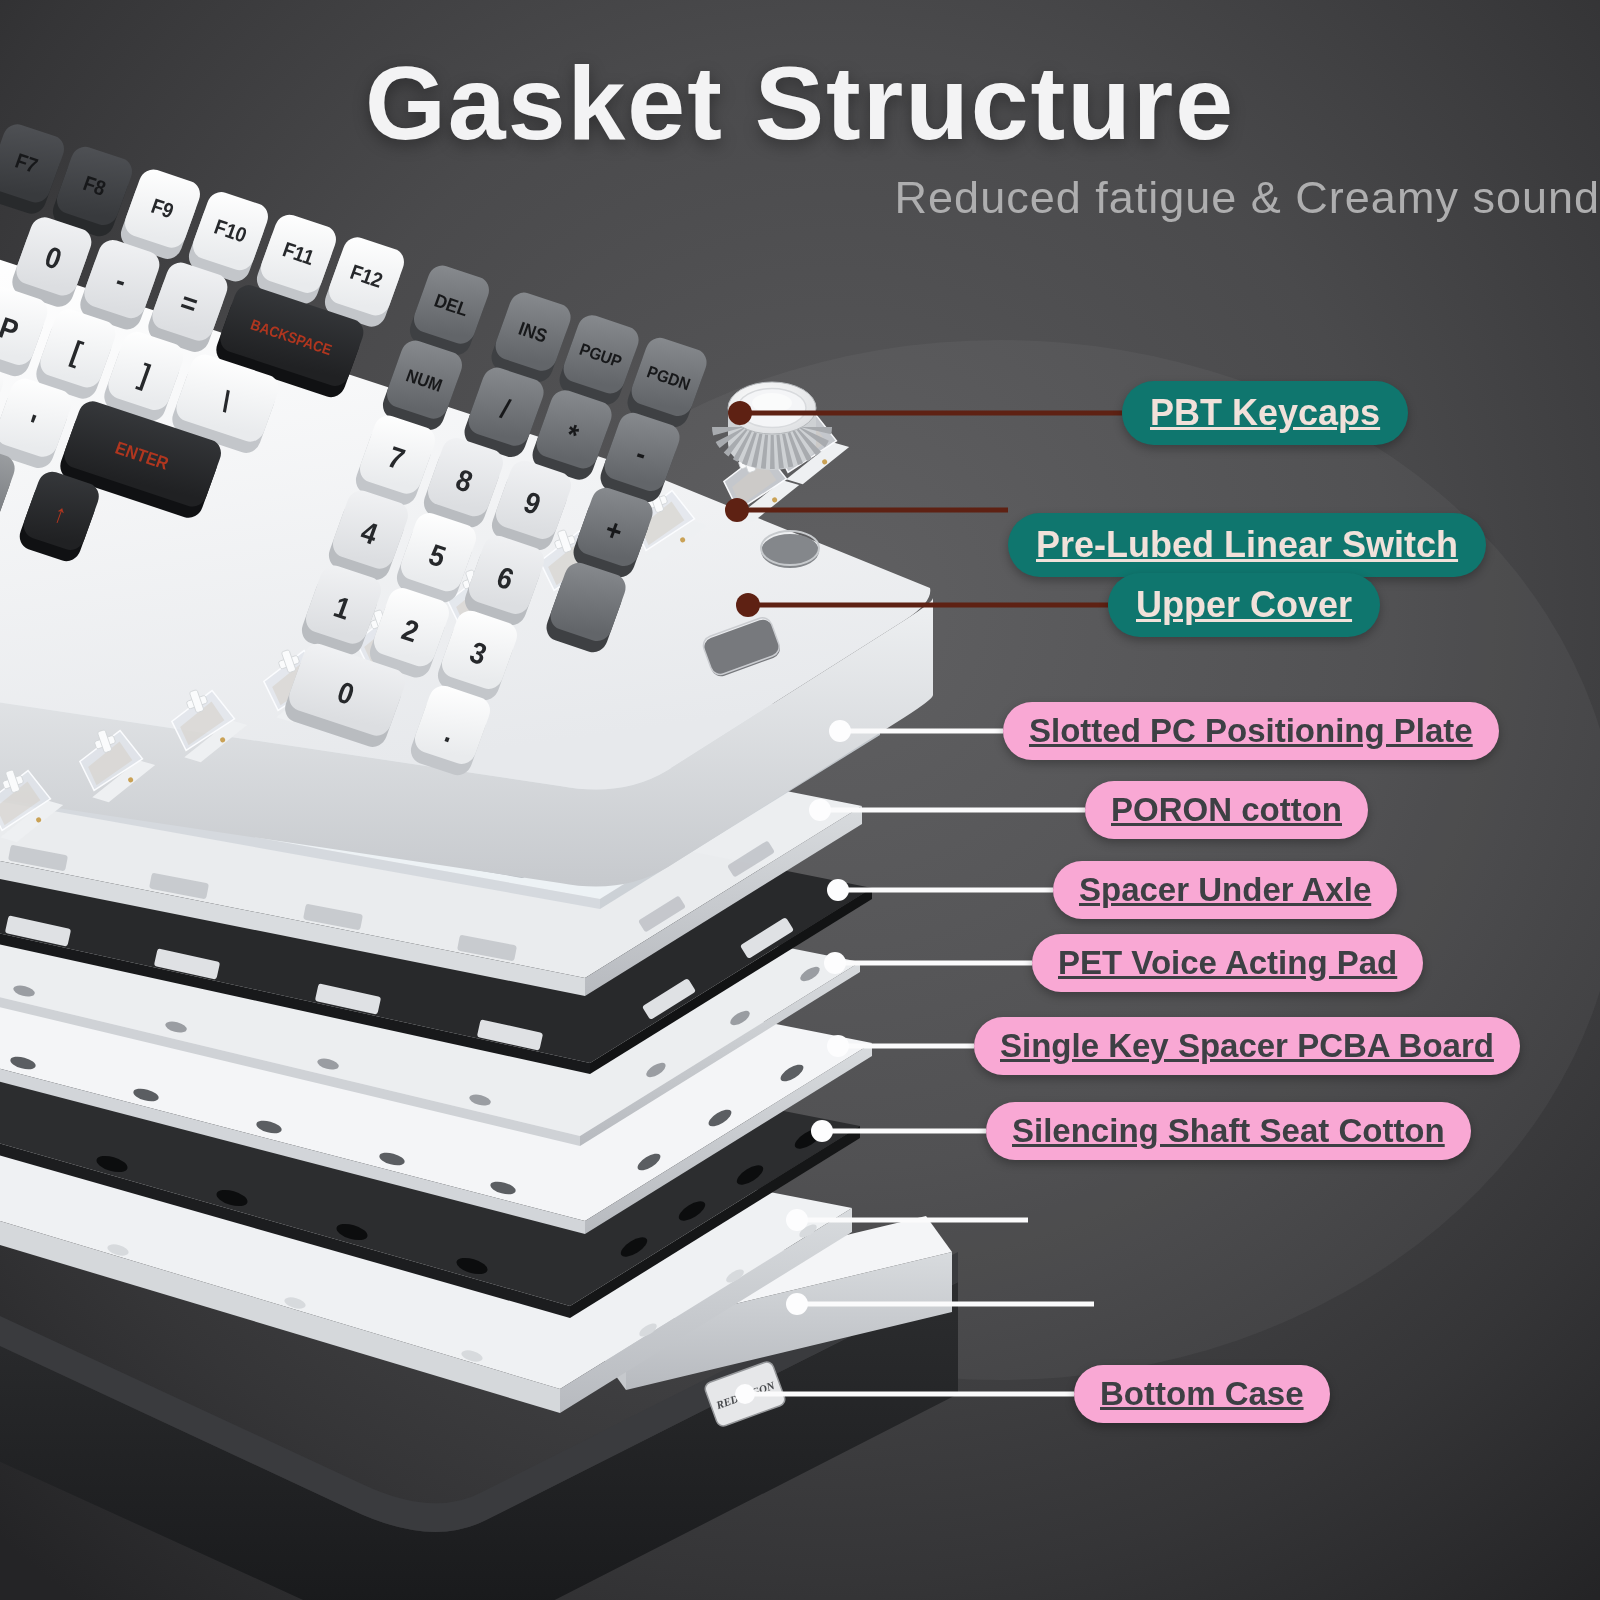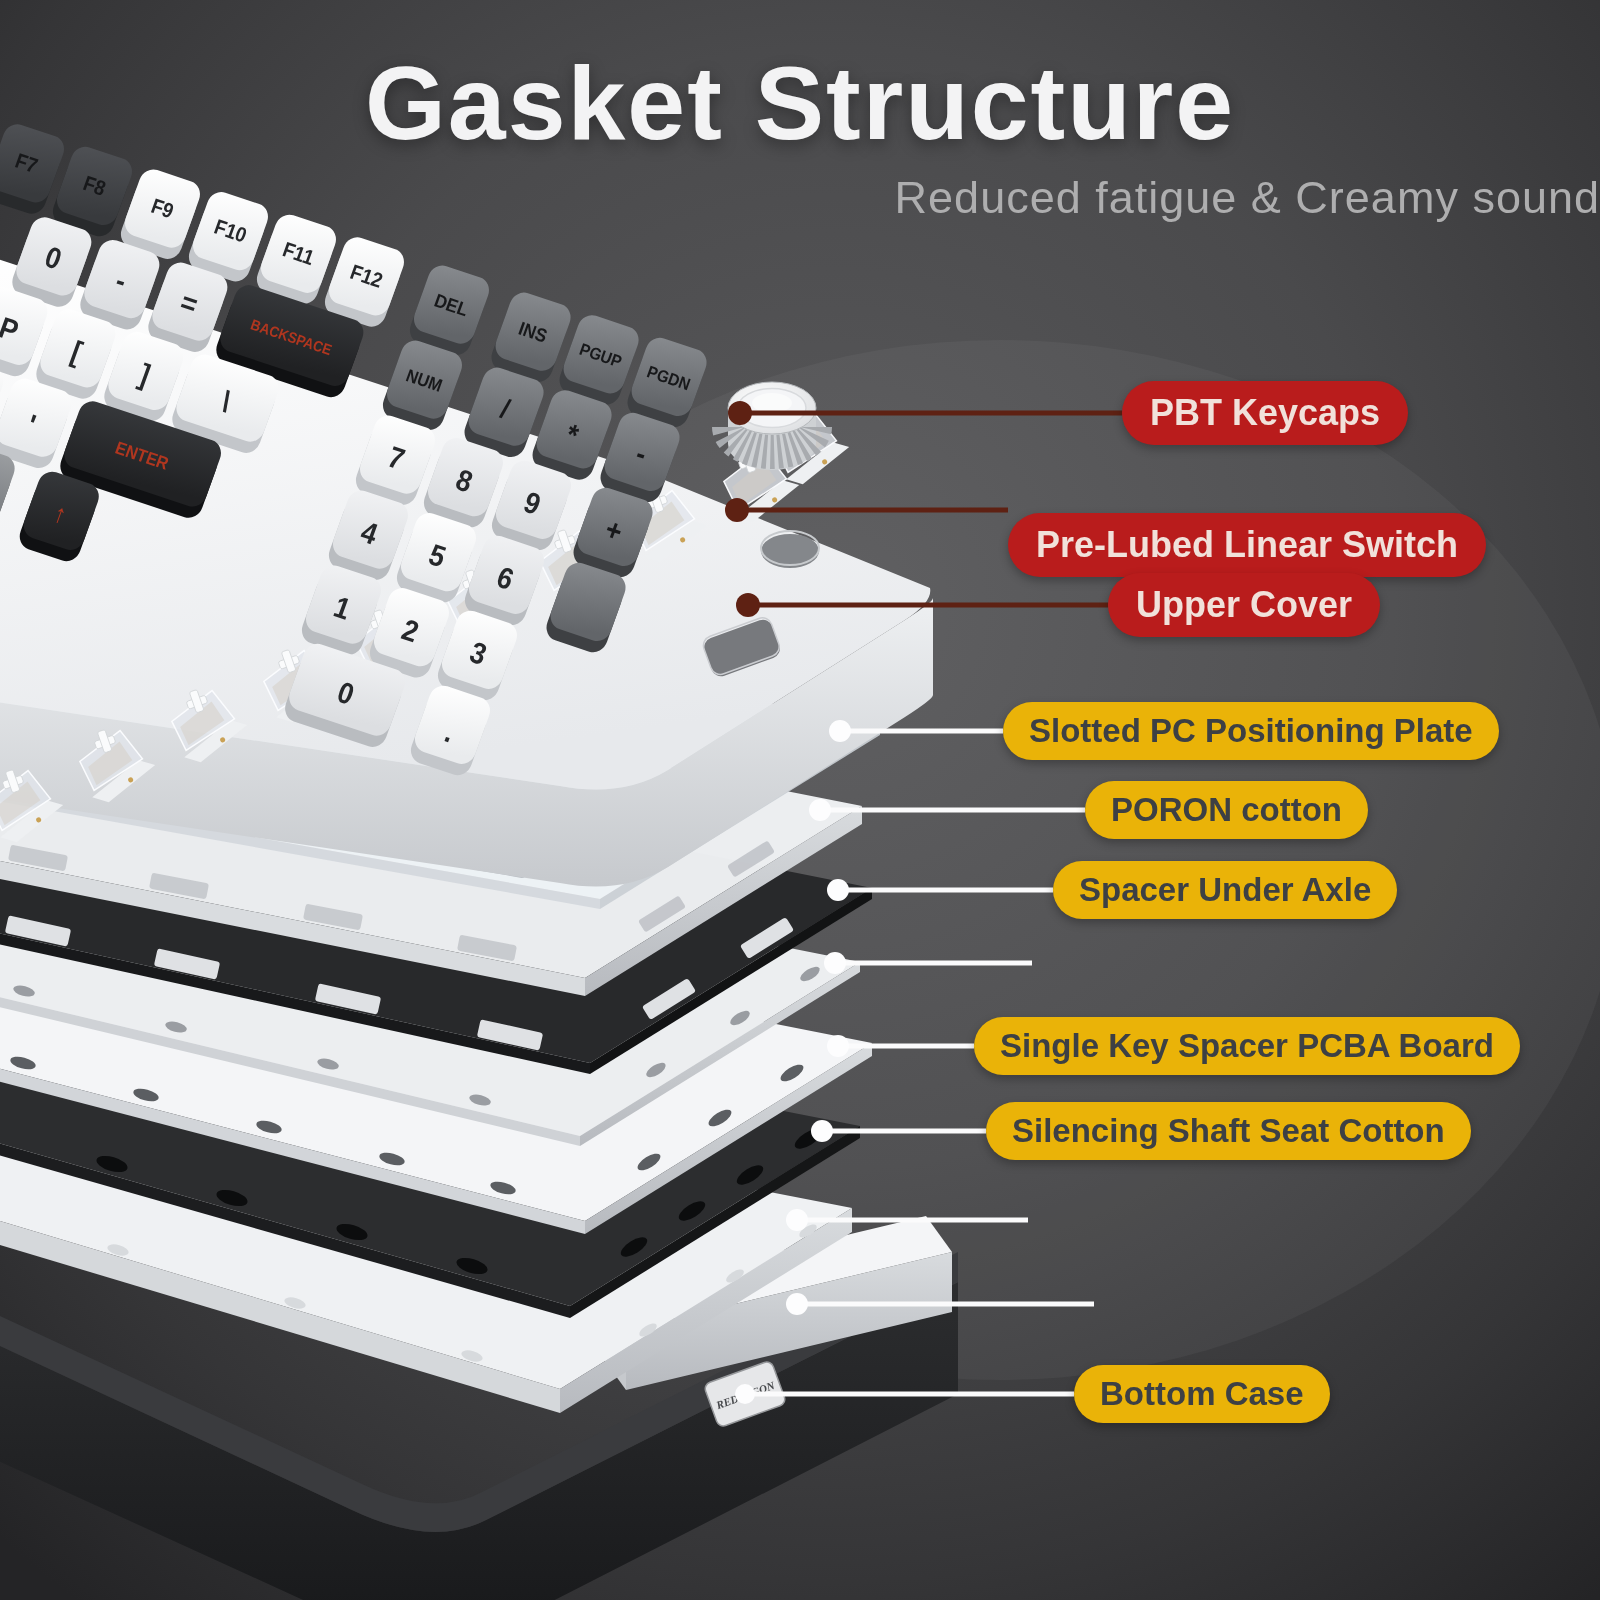--- a/index.html
+++ b/index.html
@@ -7,22 +7,22 @@
          font-family:"Liberation Sans",sans-serif;}
   #art{position:absolute;left:0;top:0;z-index:1;}
   .title{position:absolute;left:0;right:0;top:44px;z-index:3;text-align:center;
          font-size:104px;font-weight:700;letter-spacing:2px;color:#f3f3f4;
          text-shadow:0 5px 16px rgba(0,0,0,.35);}
   .subtitle{position:absolute;left:0;right:0;top:172px;z-index:3;text-align:right;
          font-size:45px;font-weight:400;color:#aeaeaf;letter-spacing:1px;}
   .pill{position:absolute;z-index:3;display:inline-flex;align-items:center;
         white-space:nowrap;font-weight:700;border-radius:34px;
         box-shadow:0 4px 10px rgba(0,0,0,.28);}
-  .pill.maroon{height:64px;padding:0 28px;background:#b91c1c;color:#f1e1da;font-size:36px;}
-  .pill.white{height:58px;padding:0 26px;background:#eab308;color:#3d4044;font-size:33px;}
+  .pill.maroon{height:64px;padding:0 28px;background:#0f766e;color:#f1e1da;font-size:36px;text-decoration:underline;}
+  .pill.white{height:58px;padding:0 26px;background:#f9a8d4;color:#3d4044;font-size:33px;text-decoration:underline;}
   .ks{stroke:none;}
   .s-white{fill:#c3c6ca;} .s-light{fill:#b9bcc0;} .s-gray{fill:#3e4043;}
   .s-dark{fill:#282a2c;} .s-black{fill:#101113;} .s-gray2{fill:#55575a;}
   .t-white{fill:url(#gWhite);} .t-light{fill:url(#gLight);} .t-gray{fill:url(#gGray);}
   .t-dark{fill:url(#gDark);} .t-black{fill:url(#gBlack);} .t-gray2{fill:url(#gGray2);}
   .kl{font-family:"Liberation Sans",sans-serif;font-weight:700;text-anchor:middle;}
   .ink{fill:#26282b;} .ink-d{fill:#17181a;} .ink-red{fill:#b0361f;}
   .calloutw{stroke:#fbfbfc;stroke-width:5;}
   .calloutm{stroke:#5e2113;stroke-width:5;}
 </style>
@@ -574,16 +574,17 @@
 
   <div class="title">Gasket Structure</div>
   <div class="subtitle">Reduced fatigue &amp; Creamy sound</div>
 
   <div class="pill maroon" style="left:1122px;top:381px;">PBT Keycaps</div>
   <div class="pill maroon" style="left:1008px;top:478px;margin-top:35px;">Pre-Lubed Linear Switch</div>
   <div class="pill maroon" style="left:1108px;top:573px;">Upper Cover</div>
   <div class="pill white" style="left:1003px;top:702px;">Slotted PC Positioning Plate</div>
   <div class="pill white" style="left:1085px;top:781px;">PORON cotton</div>
   <div class="pill white" style="left:1053px;top:861px;">Spacer Under Axle</div>
+  <div class="pill white" style="left:1032px;top:934px;">PET Voice Acting Pad</div>
   <div class="pill white" style="left:974px;top:1017px;">Single Key Spacer PCBA Board</div>
   <div class="pill white" style="left:986px;top:1102px;">Silencing Shaft Seat Cotton</div>
   <div class="pill white" style="left:1074px;top:1365px;">Bottom Case</div>
 </div>
 
 </body></html>

